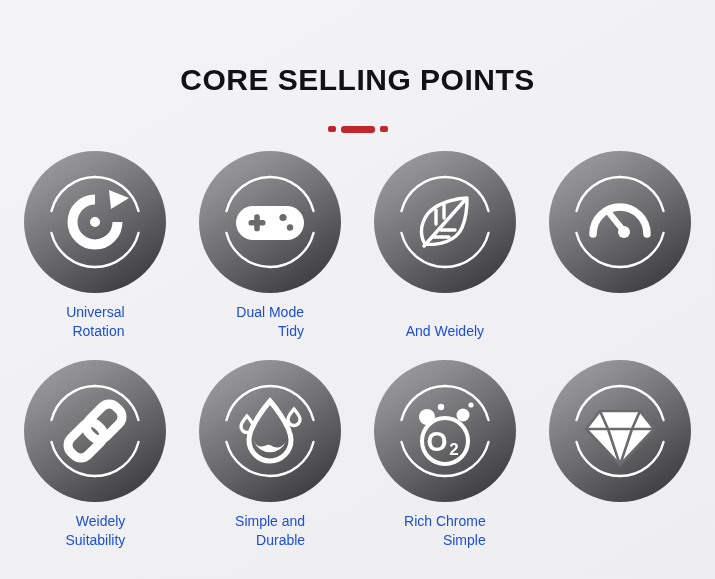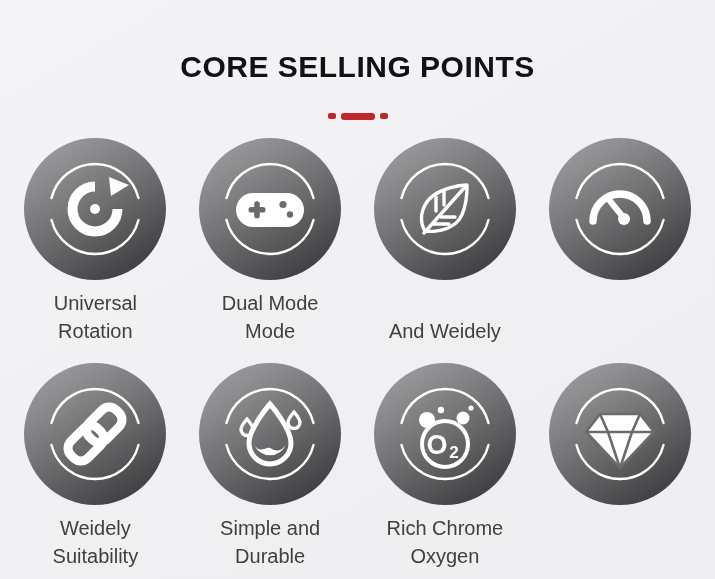--- a/index.html
+++ b/index.html
@@ -7,21 +7,21 @@
   body {
     font-family: "Liberation Sans", sans-serif;
     background: linear-gradient(150deg, #f4f4f6 0%, #f1f1f3 45%, #eeeef1 100%);
     overflow:hidden;
     position:relative;
   }
 
   .page { width:715px; height:579px; position:relative; }
 
   
-  .header { padding-top:52px; text-align:center; }
+  .header { padding-top:52px; text-align:center;margin-top:13px; }
   .title {
     font-size:30px;
     font-weight:700;
     letter-spacing:0.5px;
     color:#111214;
     line-height:1;
   }
   .divider {
     margin:30px auto 0;
     display:flex;
@@ -63,24 +63,24 @@
         #434345 85%,
         #39393b 100%);
     display:flex;
     align-items:center;
     justify-content:center;
     position:relative;
   }
   .badge svg { display:block; }
   .label {
     margin-top:10px;
-    font-size:20px;
+    font-size:14px;
     line-height:1.38;
-    color:#404040;
-    text-align:center;
+    color:#1d4ed8;
+    text-align:right;
     font-weight:400;
     max-width:160px;
   }
   .row2 .label { }
 </style>
 </head>
 <body>
 
 <div class="page">
 
@@ -130,21 +130,21 @@
           <g fill="#6b6b6d">
             <rect x="32.5" y="52" width="17" height="5.6" rx="2.6"></rect>
             <rect x="38.2" y="46.3" width="5.6" height="17" rx="2.6"></rect>
             <circle cx="67" cy="49.5" r="3.6"></circle>
             <circle cx="74" cy="59.5" r="3.2"></circle>
           </g>
         </svg>
       </div>
       <div class="label">
         <span>Dual Mode</span><br>
-        <span>Mode</span>
+        <span>Tidy</span>
       </div>
     </div>
 
     <div class="cell">
       <div class="badge">
         <svg width="108" height="108" viewBox="0 0 108 108">
           <g fill="none" stroke="#ffffff" stroke-width="2.4" stroke-linecap="round">
             <path d="M54 9 A45 45 0 0 1 97.5 43"></path>
             <path d="M97.5 65 A45 45 0 0 1 54 99"></path>
             <path d="M54 99 A45 45 0 0 1 10.5 65"></path>
@@ -241,21 +241,21 @@
           <circle cx="36" cy="40" r="8" fill="#ffffff"></circle>
           <circle cx="72" cy="38" r="6.5" fill="#ffffff"></circle>
           <circle cx="50" cy="30" r="3.2" fill="#ffffff"></circle>
           <circle cx="80" cy="28" r="2.6" fill="#ffffff"></circle>
           <text x="46" y="74" fill="#ffffff" font-family="Liberation Sans, sans-serif" font-size="27" font-weight="700" text-anchor="middle">O</text>
           <text x="63" y="78" fill="#ffffff" font-family="Liberation Sans, sans-serif" font-size="17" font-weight="700" text-anchor="middle">2</text>
         </svg>
       </div>
       <div class="label">
         <span>Rich Chrome</span><br>
-        <span>Oxygen</span>
+        <span>Simple</span>
       </div>
     </div>
 
     <div class="cell">
       <div class="badge">
         <svg width="108" height="108" viewBox="0 0 108 108">
           <g fill="none" stroke="#ffffff" stroke-width="2.4" stroke-linecap="round">
             <path d="M54 9 A45 45 0 0 1 97.5 43"></path>
             <path d="M97.5 65 A45 45 0 0 1 54 99"></path>
             <path d="M54 99 A45 45 0 0 1 10.5 65"></path>

